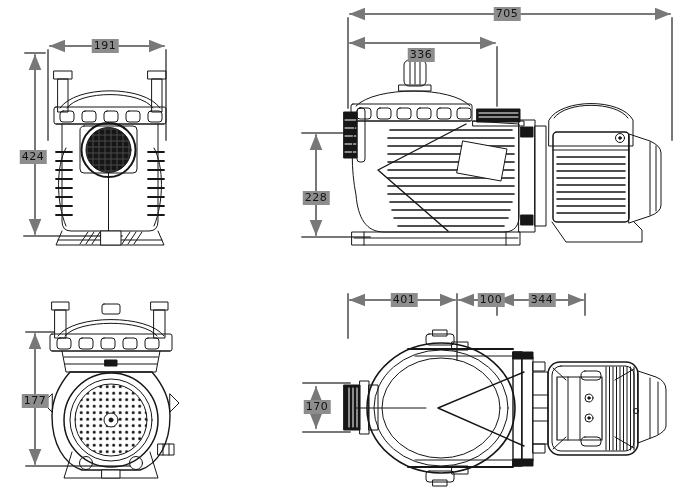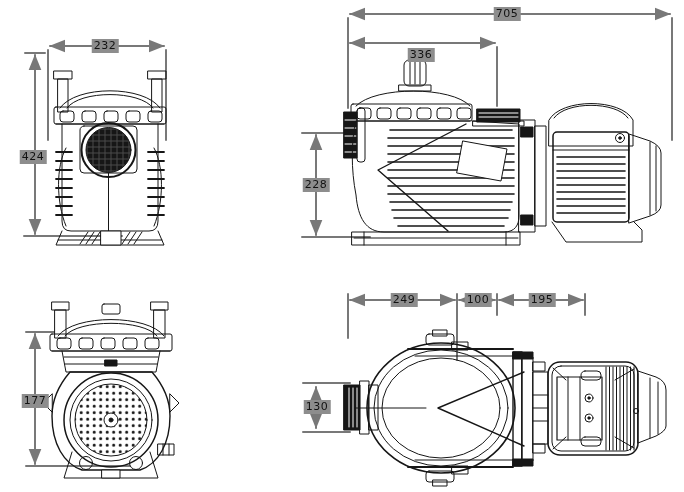--- a/index.html
+++ b/index.html
@@ -359,24 +359,24 @@
         <line x1="634" y1="367" x2="634" y2="450"></line>
       </g>
       <circle cx="636" cy="411" r="2.5"></circle>
       <path d="M638,371 L656,377 Q666,381 666,390 L666,426 Q666,431 656,436 L638,443 Z"></path>
       <line x1="650" y1="378" x2="650" y2="438"></line>
       <line x1="658" y1="382" x2="658" y2="434"></line>
     </g>
   </g>
 </svg>
 
-  <span class="dim-chip" style="left:105px;top:46px">232</span>
+  <span class="dim-chip" style="left:105px;top:46px">191</span>
   <span class="dim-chip" style="left:33px;top:157px">424</span>
   <span class="dim-chip" style="left:507px;top:14px">705</span>
   <span class="dim-chip" style="left:421px;top:55px">336</span>
-  <span class="dim-chip" style="left:316px;top:185px">228</span>
+  <span class="dim-chip" style="left:316px;top:198px">228</span>
   <span class="dim-chip" style="left:35px;top:401px">177</span>
-  <span class="dim-chip" style="left:404px;top:300px">249</span>
-  <span class="dim-chip" style="left:478px;top:300px">100</span>
-  <span class="dim-chip" style="left:542px;top:300px">195</span>
-  <span class="dim-chip" style="left:317px;top:407px">130</span>
+  <span class="dim-chip" style="left:404px;top:300px">401</span>
+  <span class="dim-chip" style="left:491px;top:300px">100</span>
+  <span class="dim-chip" style="left:542px;top:300px">344</span>
+  <span class="dim-chip" style="left:317px;top:407px">170</span>
 
 </div>
 
 </body></html>

